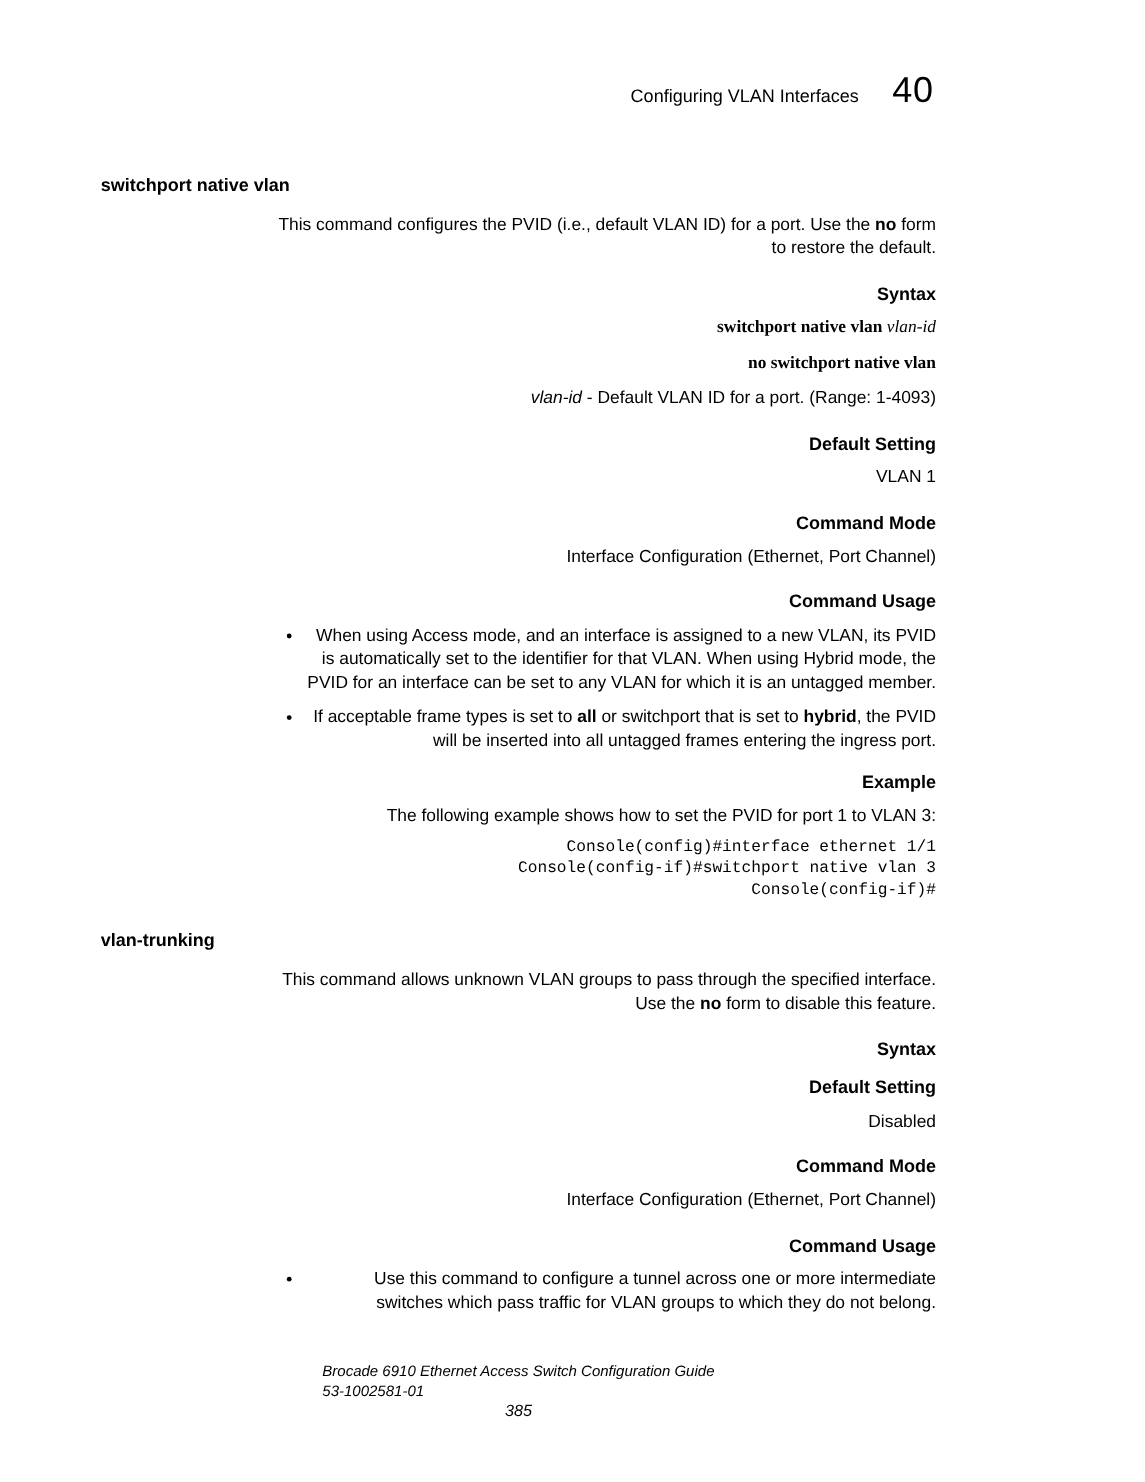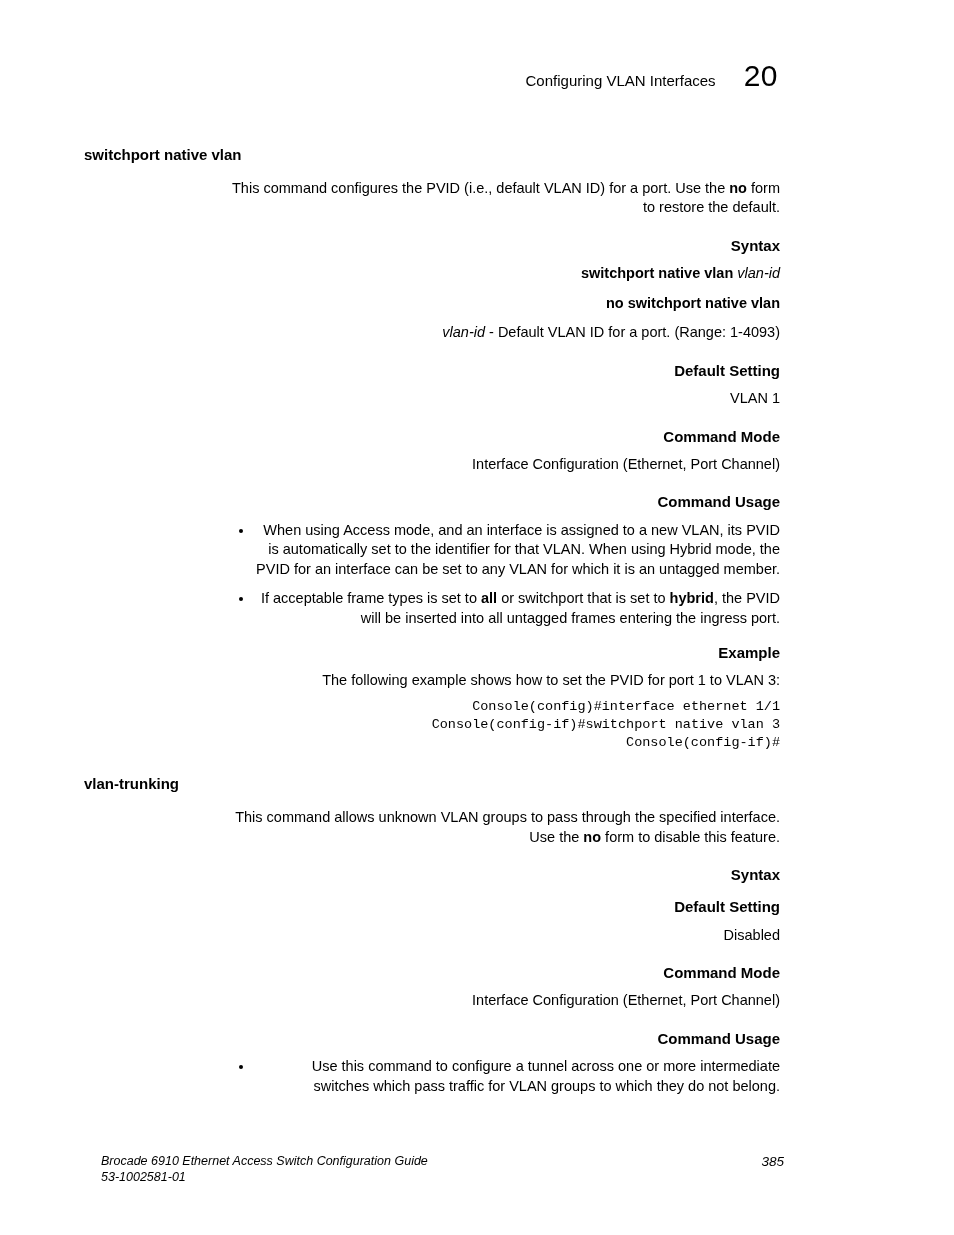--- a/index.html
+++ b/index.html
@@ -40,59 +40,60 @@
     margin-left: 140px;
     margin-right: 4px;
     text-align: right;
   }
   .para { margin: 0 0 18px 0; }
   .subhead {
     font-weight: bold;
     font-size: 15px;
     margin: 12px 0 8px 0;
   }
-  .indent1 { margin-left: 30px; }
+  .indent1 { margin-left: 30px; font-family: Liberation Serif, serif; }
   .indent2 { margin-left: 60px; }
   .italic { font-style: italic; }
   .bold { font-weight: bold; }
   ul.bullets {
     list-style: disc;
     margin: 4px 0 14px 0;
     padding-left: 30px;
   }
   ul.bullets li { margin-bottom: 10px; }
   pre.code {
     font-family: "Courier New", monospace;
     font-size: 13.5px;
     white-space: pre;
     margin: 2px 0 22px 0;
     line-height: 1.32;
   }
   .footer {
     position: absolute;
-    left: 101px;
+    left: 80px;
     right: 78px;
     bottom: 50px;
     display: flex;
     justify-content: space-between;
-    align-items: flex-start;
+    align-items: center;
     font-style: italic;
     font-size: 12.5px;
     line-height: 1.3;
+    flex-direction: column;
   }
   .footer .pnum { font-style: italic; font-size: 13.5px; }
 </style>
 </head>
 <body>
 
 <div class="page">
 
   <div class="runhead">
     <span class="title">Configuring VLAN Interfaces</span>
-    <span class="chap">20</span>
+    <span class="chap">40</span>
   </div>
 
   <div class="h-section">switchport native vlan</div>
 
   <div class="body-col">
     <p class="para">
       <span>This command configures the PVID (i.e., default VLAN ID) for a port. Use the </span><span class="bold">no</span><span> form to restore the default.</span>
     </p>
 
     <div class="subhead">Syntax</div>

